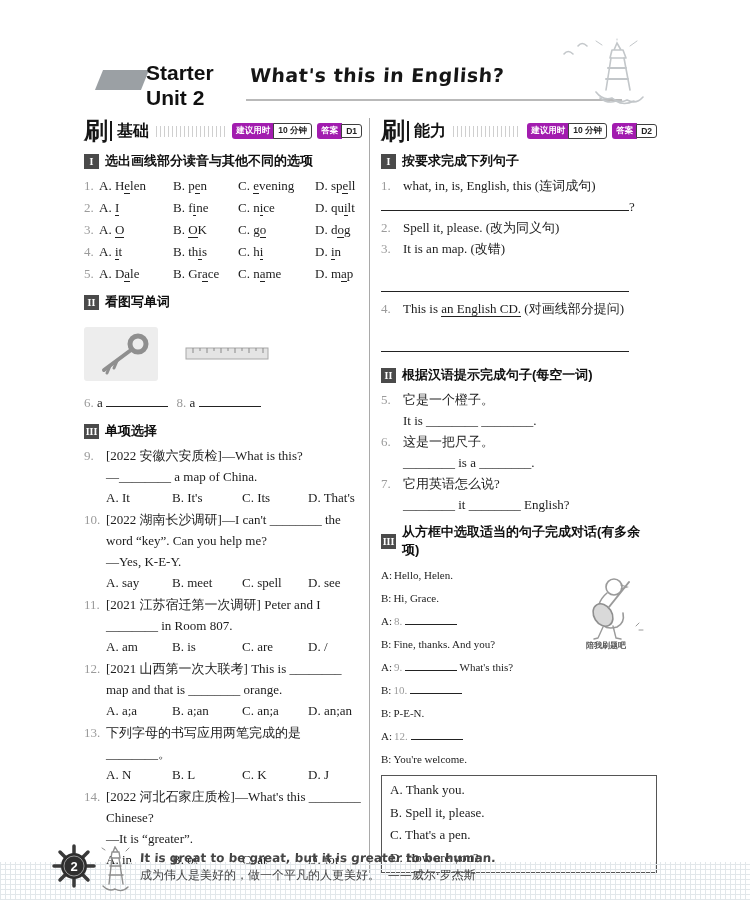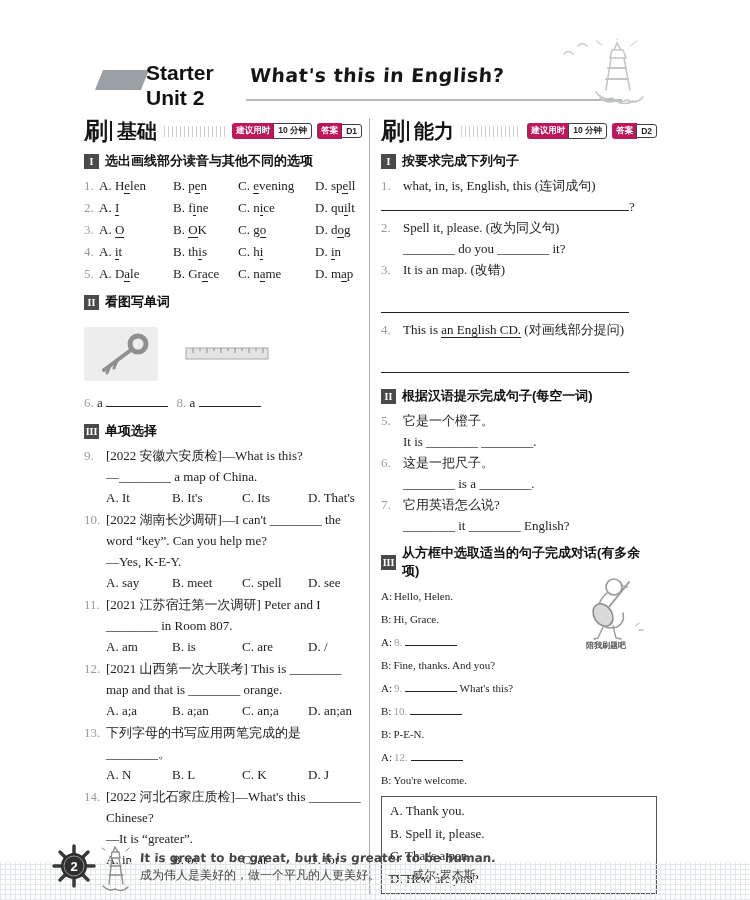--- a/index.html
+++ b/index.html
@@ -16,26 +16,26 @@
   .hdr-light{position:absolute;left:556px;top:38px;}
   
   .cols{position:absolute;left:84px;top:118px;width:582px;}
   .col{vertical-align:top;}
   .colwrap{display:flex;}
   .col-left{width:278px;padding-right:7px;}
   .col-right{width:276px;border-left:1px solid #a9a9a9;padding-left:11px;}
   .band{display:flex;align-items:center;height:26px;margin-bottom:4px;}
   .brush{font-family:"Liberation Sans","DejaVu Sans",sans-serif;font-weight:bold;font-size:24px;color:#161616;line-height:24px;}
   .bvline{width:2px;height:20px;background:#161616;margin:0 5px 0 2px;}
-  .bandlabel{font-family:"Liberation Sans","DejaVu Sans",sans-serif;font-weight:bold;font-size:20px;color:#111;}
+  .bandlabel{font-family:"Liberation Sans","DejaVu Sans",sans-serif;font-weight:bold;font-size:16px;color:#111;}
   .hatch{flex:1;height:11px;margin:0 7px;
          background:repeating-linear-gradient(90deg,#cfcfcf 0 1px,transparent 1px 4px);}
   .badges{display:flex;align-items:center;gap:5px;flex:none;}
   .badge{display:flex;align-items:center;font-family:"Liberation Sans","DejaVu Sans",sans-serif;font-size:8.5px;font-weight:bold;}
-  .tagdark{background:#be185d;color:#fff;padding:2px 4px;border-radius:3px 0 0 3px;}
+  .tagdark{background:#a21caf;color:#fff;padding:2px 4px;border-radius:3px 0 0 3px;}
   .tagwhite{background:#fff;color:#222;border:1px solid #3f3f3f;padding:1px 4px;border-radius:0 3px 3px 0;margin-left:-1px;}
   
   .sechead{display:flex;align-items:center;margin:8px 0 5px 0;
            font-family:"Liberation Sans","DejaVu Sans",sans-serif;font-weight:bold;font-size:13px;color:#0f0f0f;}
   .rnum{display:inline-flex;flex:none;width:15px;height:15px;background:#4a4a4a;color:#fff;
         align-items:center;justify-content:center;font-family:"Liberation Serif",serif;font-size:10px;font-weight:bold;margin-right:6px;}
   .q{display:flex;font-size:13px;line-height:21px;}
   .qnum{flex:none;width:22px;color:#9b9b9b;}
   .qbody{flex:1;min-width:0;}
   .qline{min-height:21px;}
@@ -319,21 +319,20 @@
             <span class="qnum">1.</span>
             <div class="qbody">
               <div class="qline"><span>what, in, is, English, this (连词成句)</span></div>
               <div class="qline full"><span class="blank blank-xl"></span><span>?</span></div>
             </div>
           </div>
           <div class="q">
             <span class="qnum">2.</span>
             <div class="qbody">
               <div class="qline"><span>Spell it, please. (改为同义句)</span></div>
-              <div class="qline"><span>________ do you ________ it?</span></div>
             </div>
           </div>
           <div class="q">
             <span class="qnum">3.</span>
             <div class="qbody">
               <div class="qline"><span>It is an map. (改错)</span></div>
               <div class="qline gap full"><span class="blank blank-xl"></span></div>
             </div>
           </div>
           <div class="q">

